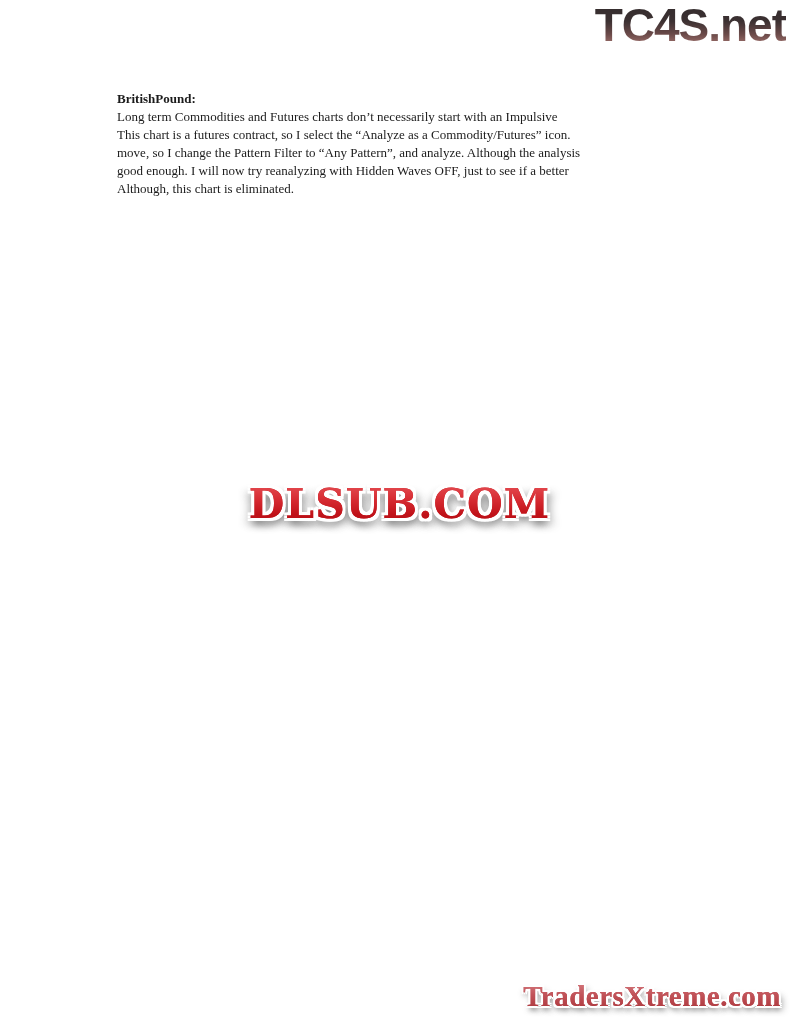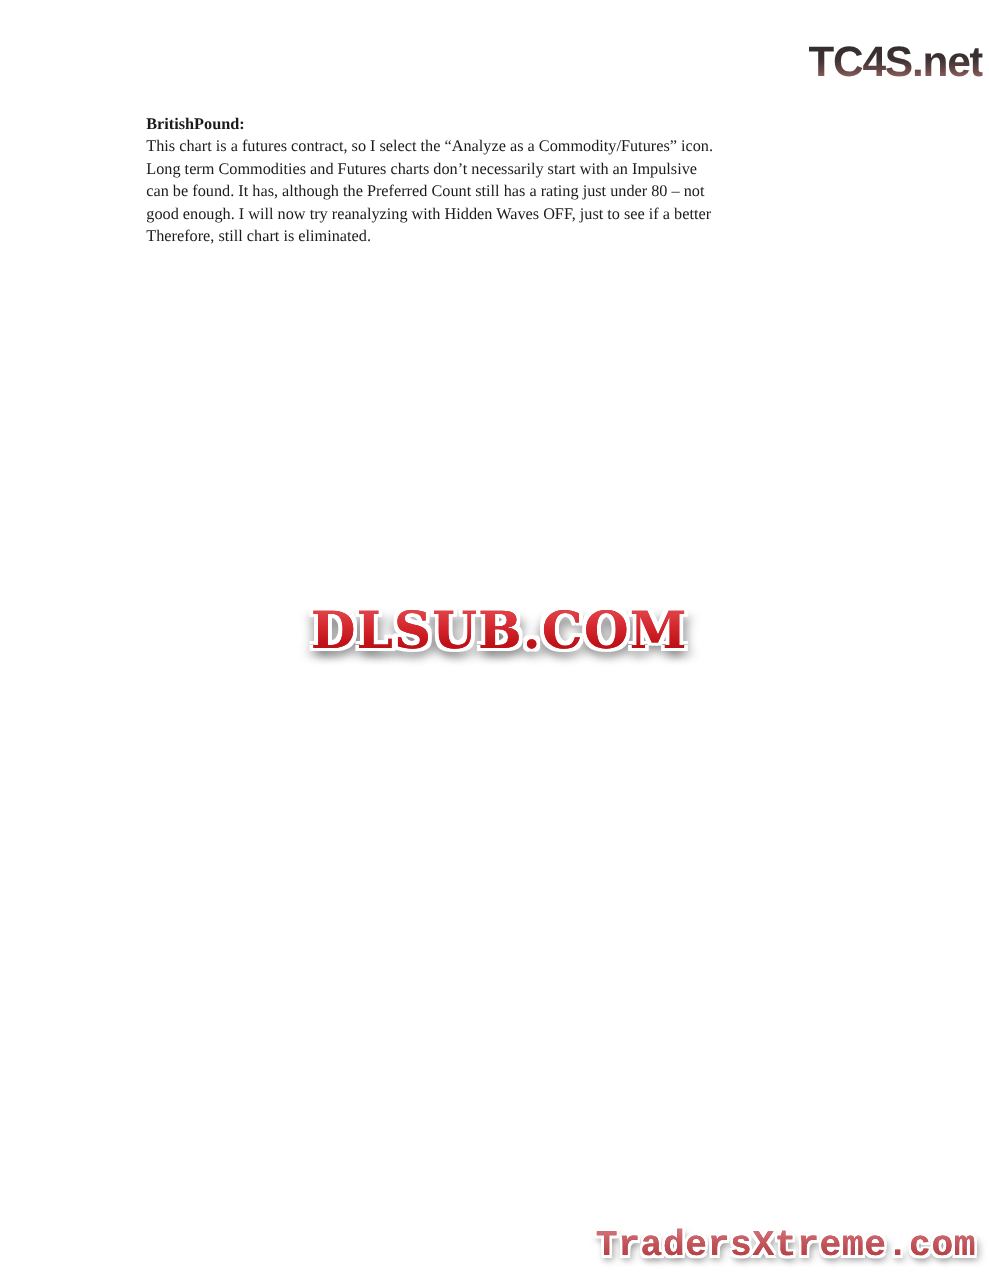--- a/index.html
+++ b/index.html
@@ -15,28 +15,27 @@
     font-family: "Liberation Serif", serif;
   }
 
   
   .tc4s-logo {
     position: absolute;
     top: 2px;
     right: 5px;
     font-family: "Liberation Sans", sans-serif;
     font-weight: 700;
-    font-size: 34px;
+    font-size: 46px;
     line-height: 1;
     letter-spacing: -1px;
     background: linear-gradient(180deg, #332c2d 0%, #3c3132 42%, #6b4a49 70%, #9c6e6a 92%, #a5756f 100%);
     -webkit-background-clip: text;
     background-clip: text;
     color: transparent;
-    margin-top: 31px;
   }
 
   
   .article {
     position: absolute;
     left: 117px;
     top: 90px;
     width: 640px;
     font-size: 13px;
     line-height: 17.95px;
@@ -98,21 +97,21 @@
     background: linear-gradient(180deg, #e8555a 0%, #d62a31 42%, #c01219 72%, #b30f16 100%);
     -webkit-background-clip: text;
     background-clip: text;
   }
 
   
   .traders {
     position: absolute;
     top: 982px;
     right: 10px;
-    font-family: Liberation Mono, monospace;
+    font-family: Liberation Serif, serif;
     font-weight: 700;
     font-size: 29px;
     letter-spacing: 0.5px;
   }
   .traders::before {
     color: #b13a41;
     text-shadow:
       -2px -2px 0 #ffffff, 2px -2px 0 #ffffff,
       -2px 2px 0 #ffffff, 2px 2px 0 #ffffff,
       0 -2px 0 #ffffff, 0 2px 0 #ffffff,
@@ -127,25 +126,25 @@
   }
 </style>
 </head>
 <body>
 
 <div class="tc4s-logo">TC4S.net</div>
 
 <div class="article">
   <div class="heading">BritishPound:</div>
   <div>
+      <div class="text-line">Long term Commodities and Futures charts don’t necessarily start with an Impulsive</div>
       <div class="text-line">This chart is a futures contract, so I select the “Analyze as a Commodity/Futures” icon.</div>
-      <div class="text-line">Long term Commodities and Futures charts don’t necessarily start with an Impulsive</div>
-      <div class="text-line">can be found. It has, although the Preferred Count still has a rating just under 80 – not</div>
+      <div class="text-line">move, so I change the Pattern Filter to “Any Pattern”, and analyze. Although the analysis</div>
       <div class="text-line">good enough. I will now try reanalyzing with Hidden Waves OFF, just to see if a better</div>
-      <div class="text-line">Therefore, still chart is eliminated.</div>
+      <div class="text-line">Although, this chart is eliminated.</div>
     </div>
 </div>
 
 <div class="outlined dlsub" data-text="DLSUB.COM">
   <span class="fill">DLSUB.COM</span>
 </div>
 
 <div class="outlined traders" data-text="TradersXtreme.com">
   <span class="fill">TradersXtreme.com</span>
 </div>

